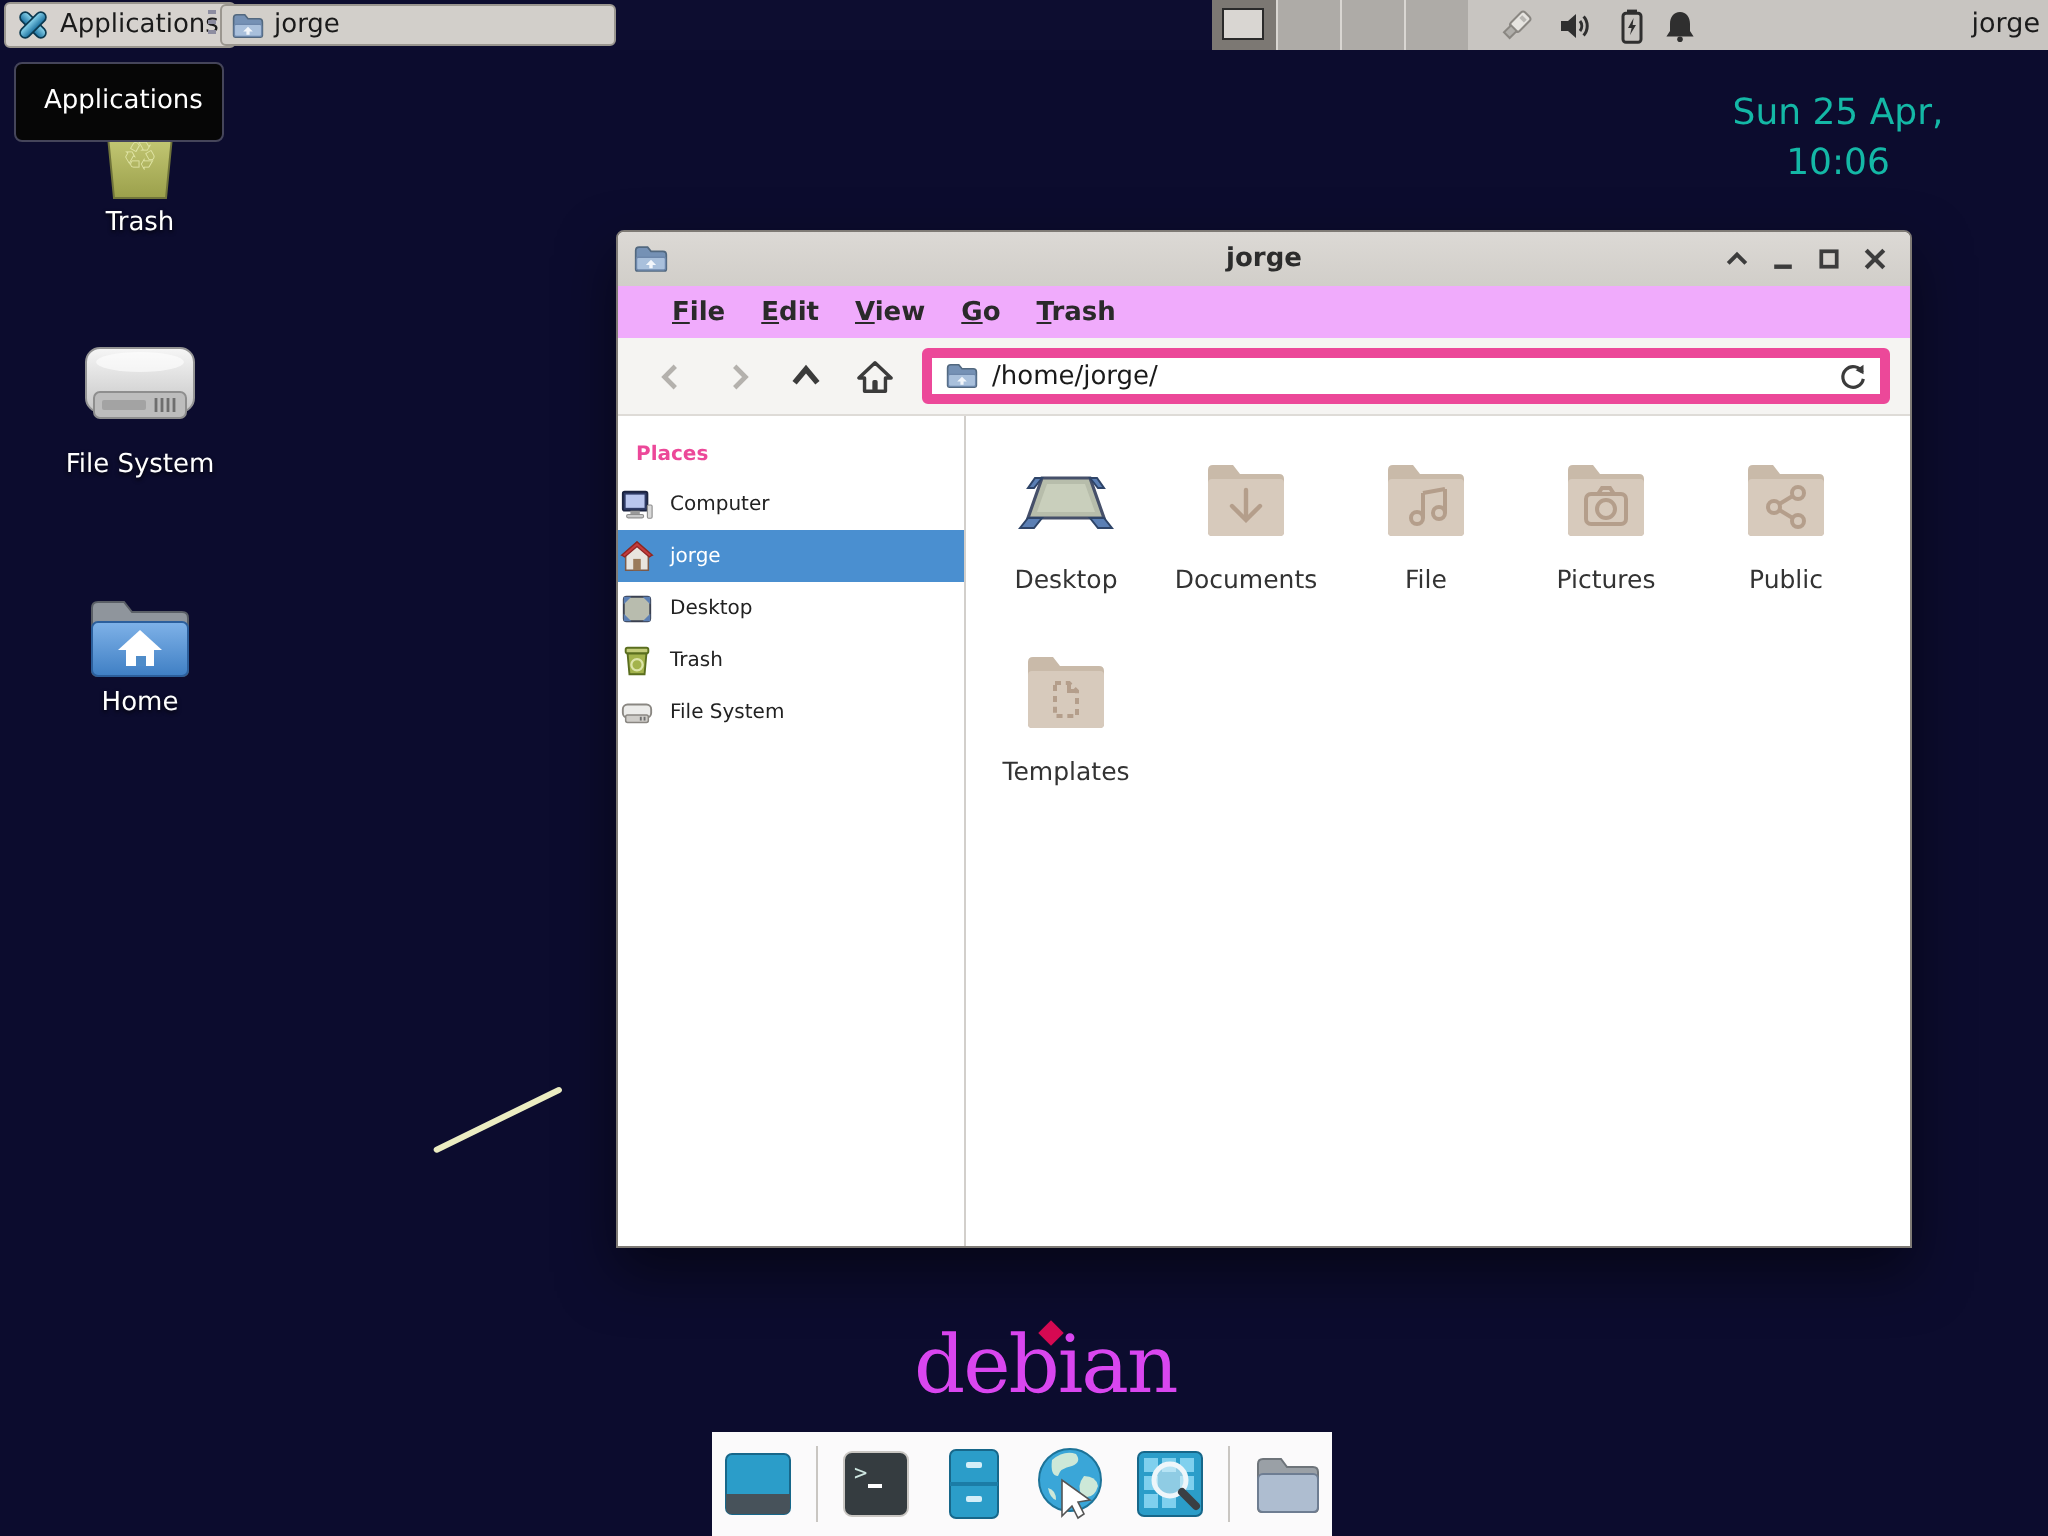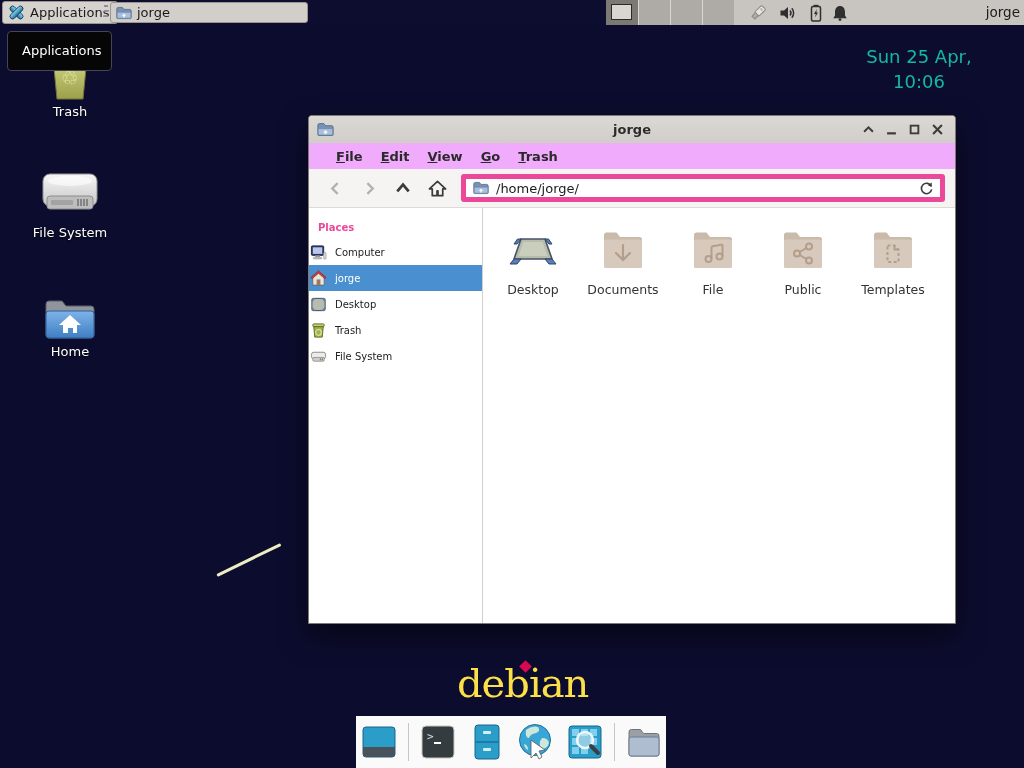--- a/index.html
+++ b/index.html
@@ -69,21 +69,21 @@
   #main-col { flex:1; display:flex; flex-direction:column; min-width:0; }
   #files { flex:1; background:#fff; padding:14px 0 0 5px; display:flex; flex-wrap:wrap; align-content:flex-start; }
   .ficell { width:90px; height:96px; display:flex; flex-direction:column; align-items:center; }
   .ficell svg { margin-top:4px; }
   .flabel { margin-top:8px; font-size:12.5px; color:#333; }
 
   #statusbar { height:26px; background:#f4f3f0; border-top:1px solid #d6d3cf; line-height:25px;
                font-size:13px; color:#3e3e3e; padding-left:13px; flex:0 0 26px; }
 
   
-  #debian { position:absolute; left:457px; top:660px; z-index:5; color:#fde047;
+  #debian { position:absolute; left:457px; top:660px; z-index:5; color:#d946ef;
             font-family:"DejaVu Serif","Liberation Serif",serif; font-size:40px; letter-spacing:-1px; }
   #debian-dot { position:absolute; left:64px; top:2px; width:9px; height:9px; background:#d70a53; transform:rotate(45deg); }
 
   
   #dock { position:absolute; left:356px; top:716px; width:310px; height:52px; background:#fbfafb;
           display:flex; align-items:center; justify-content:center; gap:9px; z-index:30; }
   .dock-sep { width:1px; height:38px; background:#c9c6c2; }
   .dock-item { width:40px; height:40px; display:flex; align-items:center; justify-content:center; }
 </style>
 </head>
@@ -382,20 +382,32 @@
                 <circle cx="19.5" cy="33" r="3"></circle>
                   <circle cx="30.5" cy="30.5" r="3"></circle>
                 <line x1="22.5" y1="33" x2="22.5" y2="20.5"></line>
                   <line x1="33.5" y1="30.5" x2="33.5" y2="18.5"></line>
                 <line x1="22.5" y1="20.5" x2="33.5" y2="18.5"></line>
               </g>
             </svg>
             <div class="flabel">File</div>
           </div>
 
+          <div class="ficell">
+            <svg width="48" height="48" viewBox="0 0 48 48">
+              <path d="M5 9 q0-2.5 2.5-2.5 h10 l3.5 4.5 h19.5 q2.5 0 2.5 2.5 V40 q0 2-2 2 H7 q-2 0-2-2 Z" fill="#c9baa9"></path>
+              <rect x="5" y="13.5" width="38" height="28.5" rx="2" fill="#d7cabc"></rect>
+              <g fill="none" stroke="#b49e8b" stroke-width="2">
+                <rect x="14" y="21" width="20" height="15" rx="2.5"></rect>
+                <path d="M20 21 l2-3 h4 l2 3"></path>
+                <circle cx="24" cy="28.5" r="4.5"></circle>
+              </g>
+            </svg>
+            <div class="flabel">Pictures</div>
+          </div>
 
           <div class="ficell">
             <svg width="48" height="48" viewBox="0 0 48 48">
               <path d="M5 9 q0-2.5 2.5-2.5 h10 l3.5 4.5 h19.5 q2.5 0 2.5 2.5 V40 q0 2-2 2 H7 q-2 0-2-2 Z" fill="#c9baa9"></path>
               <rect x="5" y="13.5" width="38" height="28.5" rx="2" fill="#d7cabc"></rect>
               <g fill="none" stroke="#b49e8b" stroke-width="2">
                 <circle cx="18" cy="27.5" r="3"></circle>
                   <circle cx="30" cy="20.5" r="3"></circle>
                   <circle cx="30" cy="34.5" r="3"></circle>
                 <line x1="20.7" y1="26" x2="27.3" y2="22"></line>

